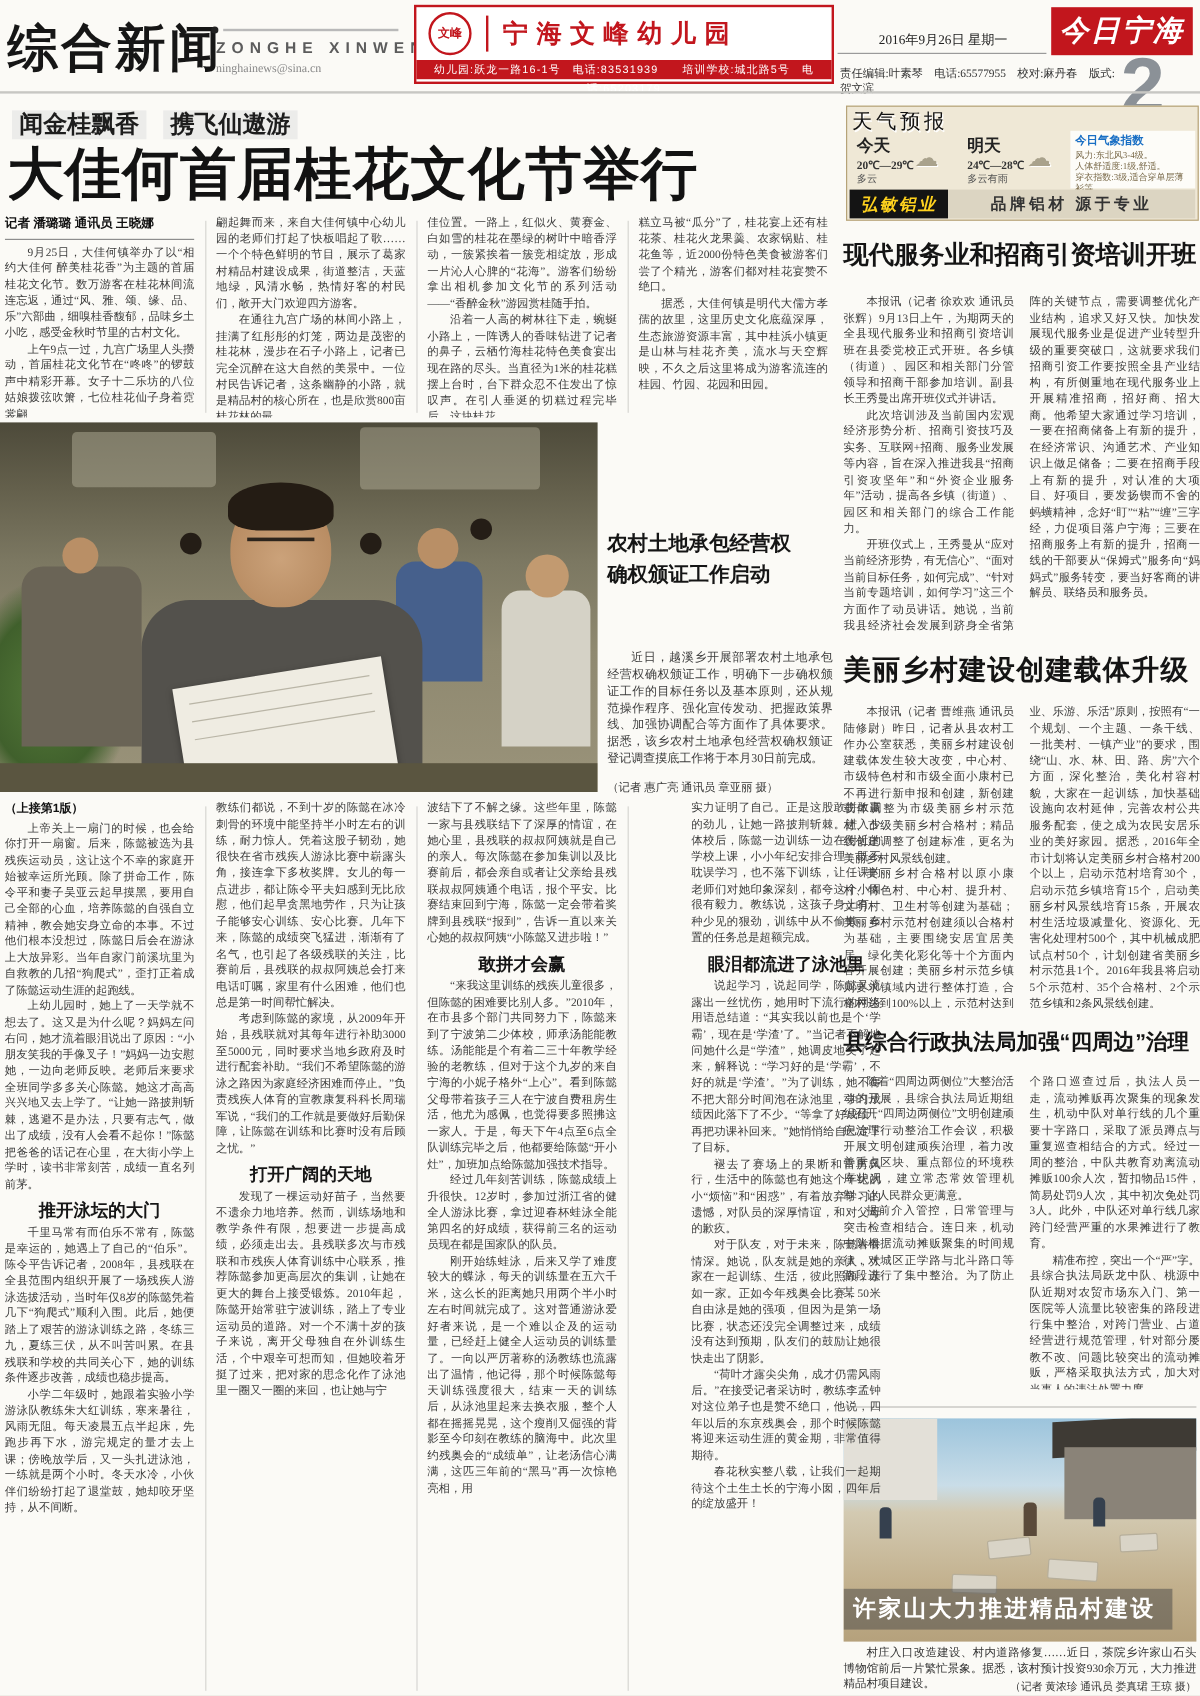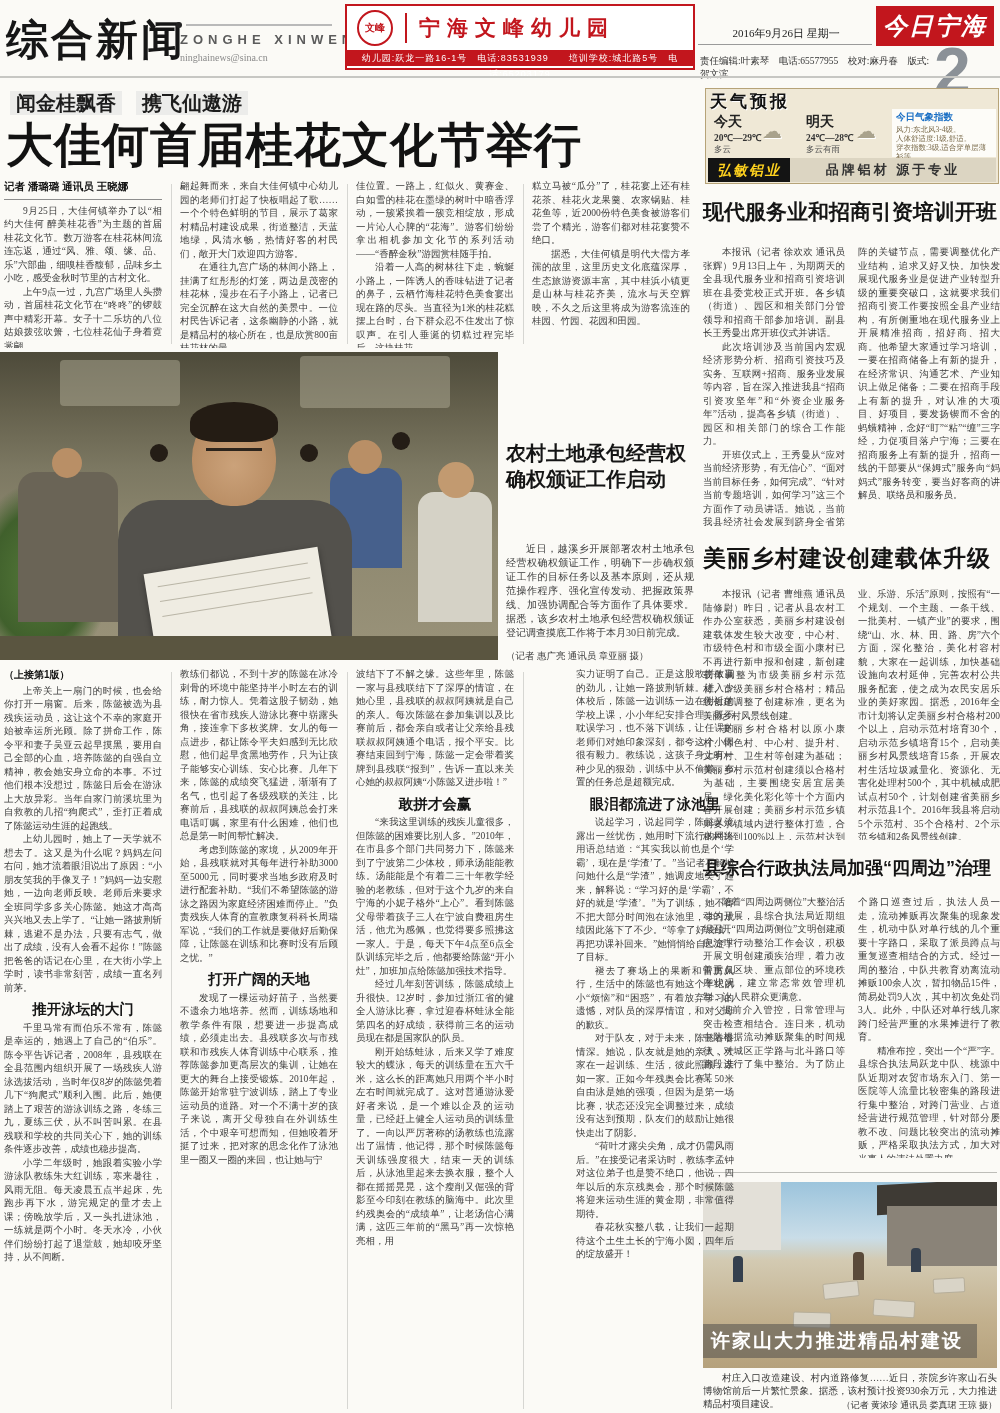--- a/index.html
+++ b/index.html
@@ -68,27 +68,27 @@
                 background:radial-gradient(circle at 50% 58%,#cba27a,#b3865c 85%);}
   .ph1-man-hair{left:190px;top:50px;width:88px;height:40px;border-radius:50% 50% 30% 30%;background:#241c14;}
   .ph1-glasses{left:206px;top:96px;width:56px;height:10px;border-top:3px solid #2c241c;}
   .ph1-paper{left:150px;top:208px;width:176px;height:96px;background:#efece2;transform:rotate(-9deg);
              box-shadow:0 2px 6px rgba(0,0,0,.35);}
   .ph1-paper i{display:block;height:1px;background:#b9b5a6;margin:14px 12px 0 12px;}
   .ph1-table{left:0;top:284px;width:498px;height:24px;background:#5a5540;}
 
   
   .ps{left:506px;top:440px;width:188px;}
-  .ps-title{font-size:20px;font-weight:800;line-height:26px;color:#151515;margin:0;font-family:"Liberation Sans",sans-serif;}
+  .ps-title{font-size:17px;font-weight:800;line-height:26px;color:#151515;margin:0;font-family:"Liberation Sans",sans-serif;}
   .ps-body{margin-top:50px;font-size:10px;line-height:14px;text-align:justify;color:#3b3b3b;text-indent:2em;}
   .ps-credit{margin-top:10px;font-size:9.5px;color:#3b3b3b;}
 
   
   .weather{left:705px;top:88px;width:294px;height:96px;background:#efe8d6;border:1px solid #b6a378;box-sizing:border-box;}
-  .w-title{left:4px;top:1px;font-size:17px;font-weight:700;letter-spacing:3px;color:#111;
+  .w-title{left:4px;top:1px;font-size:17px;font-weight:400;letter-spacing:3px;color:#111;
            text-shadow:1px 1px 0 #fff;font-family:"Liberation Sans",sans-serif;}
   .w-label{font-size:14px;font-weight:800;color:#222;font-family:"Liberation Sans",sans-serif;}
   .w-temp{font-size:9.5px;font-weight:700;color:#333;}
   .w-desc{font-size:8.5px;color:#555;}
   .w-today{left:8px;top:24px;} .w-tmrw{left:100px;top:24px;}
   .w-cloud{font-size:20px;color:#a9a28c;text-shadow:1px 1px 0 #fff;}
   .w-cloud1{left:56px;top:30px;} .w-cloud2{left:150px;top:30px;}
   .w-index{left:186px;top:20px;width:104px;height:48px;background:#fdfcf8;padding:2px 4px;box-sizing:border-box;}
   .w-idx-title{font-size:9.5px;font-weight:800;color:#1a6fc4;margin:0 0 1px 0;font-family:"Liberation Sans",sans-serif;}
   .w-idx-line{font-size:7.5px;line-height:9px;color:#7a6a4a;margin:0;}

